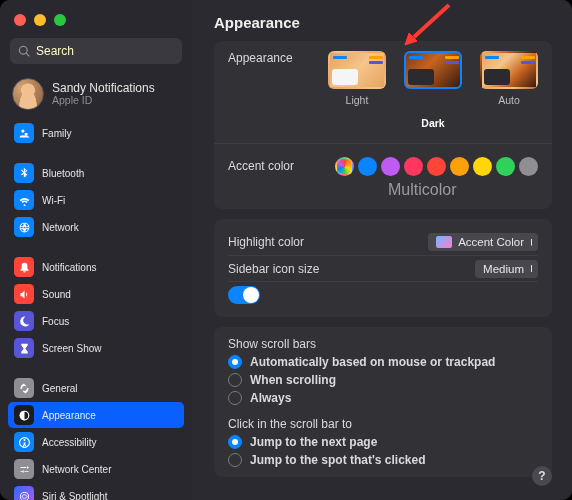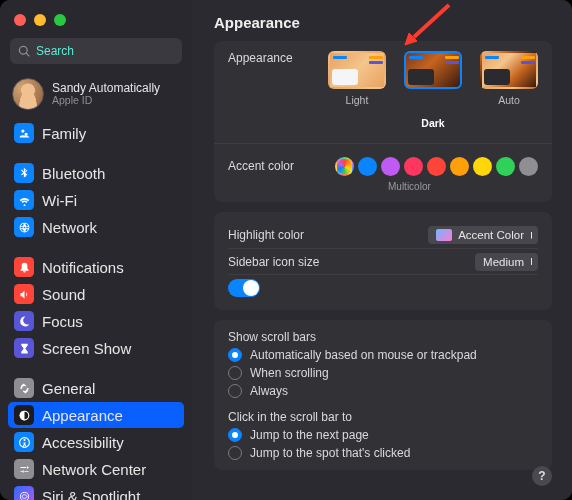--- a/index.html
+++ b/index.html
@@ -6,32 +6,32 @@
   body{background:#000;}
   .window{width:572px;height:500px;background:#2b2a30;display:flex;border-radius:10px;overflow:hidden;position:relative;}
   
   .traffic{position:absolute;top:14px;left:14px;display:flex;gap:8px;}
   .traffic span{width:12px;height:12px;border-radius:50%;}
   .tl-r{background:#ff5f57;} .tl-y{background:#febc2e;} .tl-g{background:#28c840;}
   
   .sidebar{width:192px;height:100%;background:#29282e;padding-top:38px;display:flex;flex-direction:column;flex-shrink:0;}
   .search{margin:0 10px 8px 10px;height:26px;background:#3a393f;border-radius:6px;display:flex;align-items:center;padding:0 8px;}
   .search svg{width:13px;height:13px;fill:#8e8e93;margin-right:5px;}
-  .search span{color:#5eead4;font-size:12px;}
+  .search span{color:#fef9c3;font-size:12px;}
   .user{display:flex;align-items:center;padding:6px 12px 10px 12px;gap:8px;}
   .avatar{width:32px;height:32px;border-radius:50%;background:radial-gradient(circle at 30% 30%,#d4a574,#8b5a3c);border:1px solid #555;flex-shrink:0;position:relative;overflow:hidden;}
   .avatar:after{content:"";position:absolute;inset:0;background:radial-gradient(circle at 50% 38%,#f0c090 28%,transparent 30%),radial-gradient(ellipse at 50% 90%,#f0c090 40%,transparent 42%);}
   .uname{color:#e6e6e6;font-size:12px;font-weight:500;line-height:1.1;}
   .usub{color:#8e8e93;font-size:10.5px;line-height:1.1;}
   .nav{flex:1;overflow-y:hidden;padding:0 8px;}
   .item{display:flex;align-items:center;height:26px;padding:0 6px;border-radius:5px;gap:8px;cursor:default;margin-bottom:1px;}
   .item.sel{background:#0a60ff;}
   .item .ic{width:20px;height:20px;border-radius:4.5px;display:flex;align-items:center;justify-content:center;flex-shrink:0;}
   .item .ic svg{width:13px;height:13px;fill:#fff;}
-  .item .lbl{color:#e6e6e6;font-size:15px;white-space:nowrap;}
+  .item .lbl{color:#e6e6e6;font-size:10px;white-space:nowrap;}
   .gap{height:13px;}
   
   .main{flex:1;background:#2b2a30;padding:14px 20px 14px 22px;overflow:hidden;}
   .title{color:#eeeeee;font-size:15px;font-weight:600;margin-bottom:10px;}
   .panel{background:#323136;border-radius:8px;padding:10px 14px;margin-bottom:10px;font-size:12px;color:#d9d9de;}
   .row{display:flex;align-items:center;min-height:26px;}
   .row.top{justify-content:space-between;align-items:flex-start;}
   .row + .row{border-top:1px solid #3e3d43;}
   .hsep{height:1px;background:#3e3d43;margin:8px -14px;}
   .rlab{flex:1;}
@@ -45,31 +45,31 @@
   .tw:before{content:"";position:absolute;bottom:2px;left:2px;width:26px;height:16px;border-radius:3px;}
   .tw-light:before{background:#f5f5f7;}
   .tw-dark:before{background:#2b2b2f;}
   .tw-auto:before{background:#2b2b2f;}
   .tw:after{content:"";position:absolute;top:3px;left:3px;width:14px;height:3px;border-radius:1px;background:#0a84ff;box-shadow:36px 0 0 #ff9f0a,36px 5px 0 #5856d6;}
   .thumb.dark{font-weight:700;color:#fff;gap:28px;}
   .accents{display:flex;align-items:center;gap:4px;}
   .ac{width:15px;height:15px;border-radius:50%;border:2px solid transparent;box-sizing:content-box;}
   .ac.sel{border-color:#fff3;}
   .multi{background:conic-gradient(#ff453a,#ff9f0a,#ffd60a,#30d158,#0a84ff,#bf5af2,#ff453a);}
-  .accap{font-size:10px;color:#9a9aa0;margin-top:3px;}
+  .accap{font-size:16px;color:#9a9aa0;margin-top:3px;}
   .popup{height:18px;background:#48474d;border-radius:4px;padding:0 14px 0 8px;font-size:11.5px;color:#e6e6e6;display:flex;align-items:center;position:relative}
   .popup.hc:before{content:"";width:16px;height:12px;margin-right:6px;background:linear-gradient(135deg,#6fb6ff,#ff7bd6);border-radius:2px;}
   .popup:after{content:"";position:absolute;right:4px;top:50%;width:6px;height:8px;transform:translateY(-50%);background:linear-gradient(#e6e6e6,#e6e6e6) center/1px 7px no-repeat;clip-path:polygon(50% 0,100% 30%,80% 30%,80% 70%,100% 70%,50% 100%,0 70%,20% 70%,20% 30%,0 30%);}
   .switch{width:32px;height:18px;border-radius:9px;background:#0a84ff;position:relative;}
   .switch:after{content:"";position:absolute;right:1px;top:1px;width:16px;height:16px;border-radius:50%;background:#fff;}
   .radio{width:14px;height:14px;border-radius:50%;border:1.5px solid #7a7a80;margin-right:8px;flex-shrink:0;position:relative}
   .radio.on{border-color:#0a84ff;background:#0a84ff;}
   .radio.on:after{content:"";position:absolute;inset:3px;border-radius:50%;background:#fff;}
   .rlist{display:flex;flex-direction:column;gap:4px;margin-top:4px;}
-  .ropt{display:flex;align-items:center;font-size:12px;color:#d9d9de;}
+  .ropt{display:flex;align-items:center;font-size:12px;color:#d9d9de;font-weight:bold;}
   .sub{margin-bottom:2px;}
   .help{position:absolute;bottom:14px;right:20px;width:20px;height:20px;border-radius:50%;background:#4a494f;color:#ddd;font-size:12px;display:flex;align-items:center;justify-content:center;font-weight:600;}
   
   .arrow-ann{position:absolute;left:399px;top:-3px;width:58px;height:52px;pointer-events:none;}
   .arrow-ann line, .arrow-ann polygon{stroke:#ff3b30;fill:#ff3b30;}
 </style>
 </head>
 <body>
 
 <div class="window">
@@ -82,21 +82,21 @@
   <div class="sidebar">
     <div class="search">
       <svg viewBox="0 0 16 16">
           <path d="M6.5 1a5.5 5.5 0 014.4 8.8l3.6 3.6-1.1 1.1-3.6-3.6A5.5 5.5 0 116.5 1zm0 1.5a4 4 0 100 8 4 4 0 000-8z"></path>
         </svg>
       <span>Search</span>
     </div>
     <div class="user">
       <div class="avatar"></div>
       <div>
-        <div class="uname">Sandy Automatically</div>
+        <div class="uname">Sandy Notifications</div>
         <div class="usub">Apple ID</div>
       </div>
     </div>
     <div class="nav" id="nav">
         <div class="item">
           <div class="ic" style="background: rgb(10, 132, 255);">
             <svg viewBox="0 0 16 16">
               <path d="M4 5a2 2 0 114 0 2 2 0 01-4 0zm4 4a2 2 0 114 0 2 2 0 01-4 0zM2 13c0-2 1.5-3 4-3s4 1 4 3H2zm6 0c0-1 1-2 3-2s3 1 3 2H8z"></path>
             </svg>
           </div>

